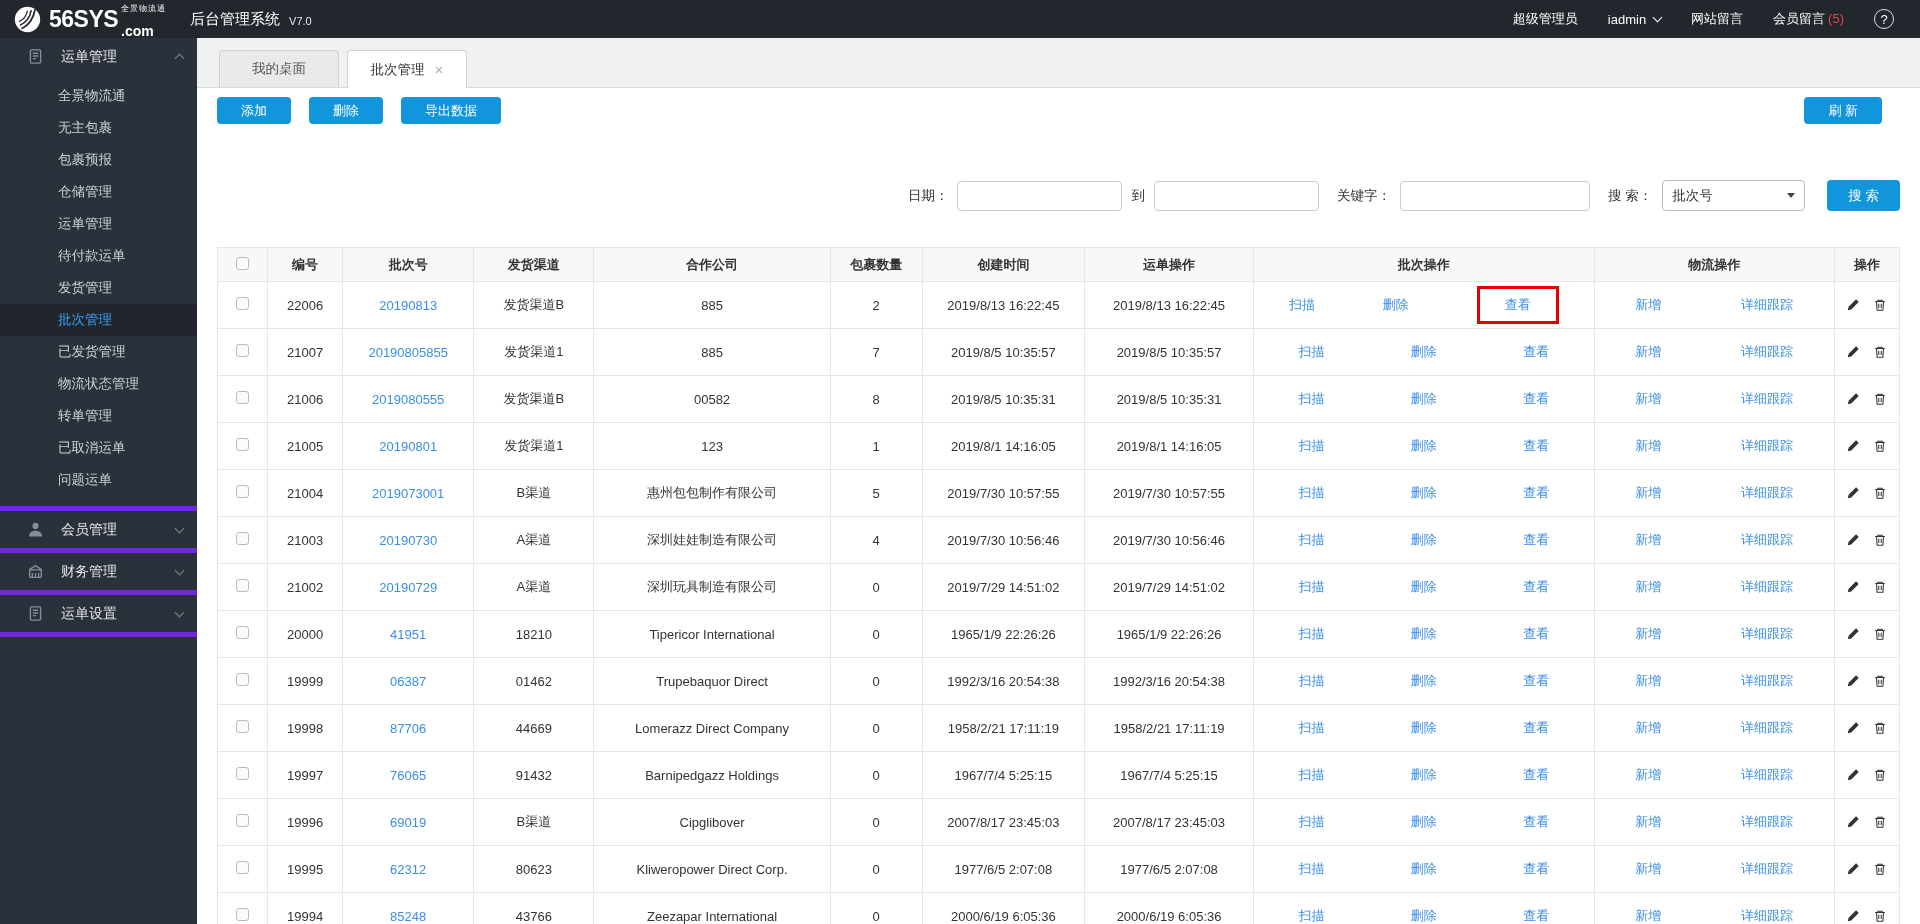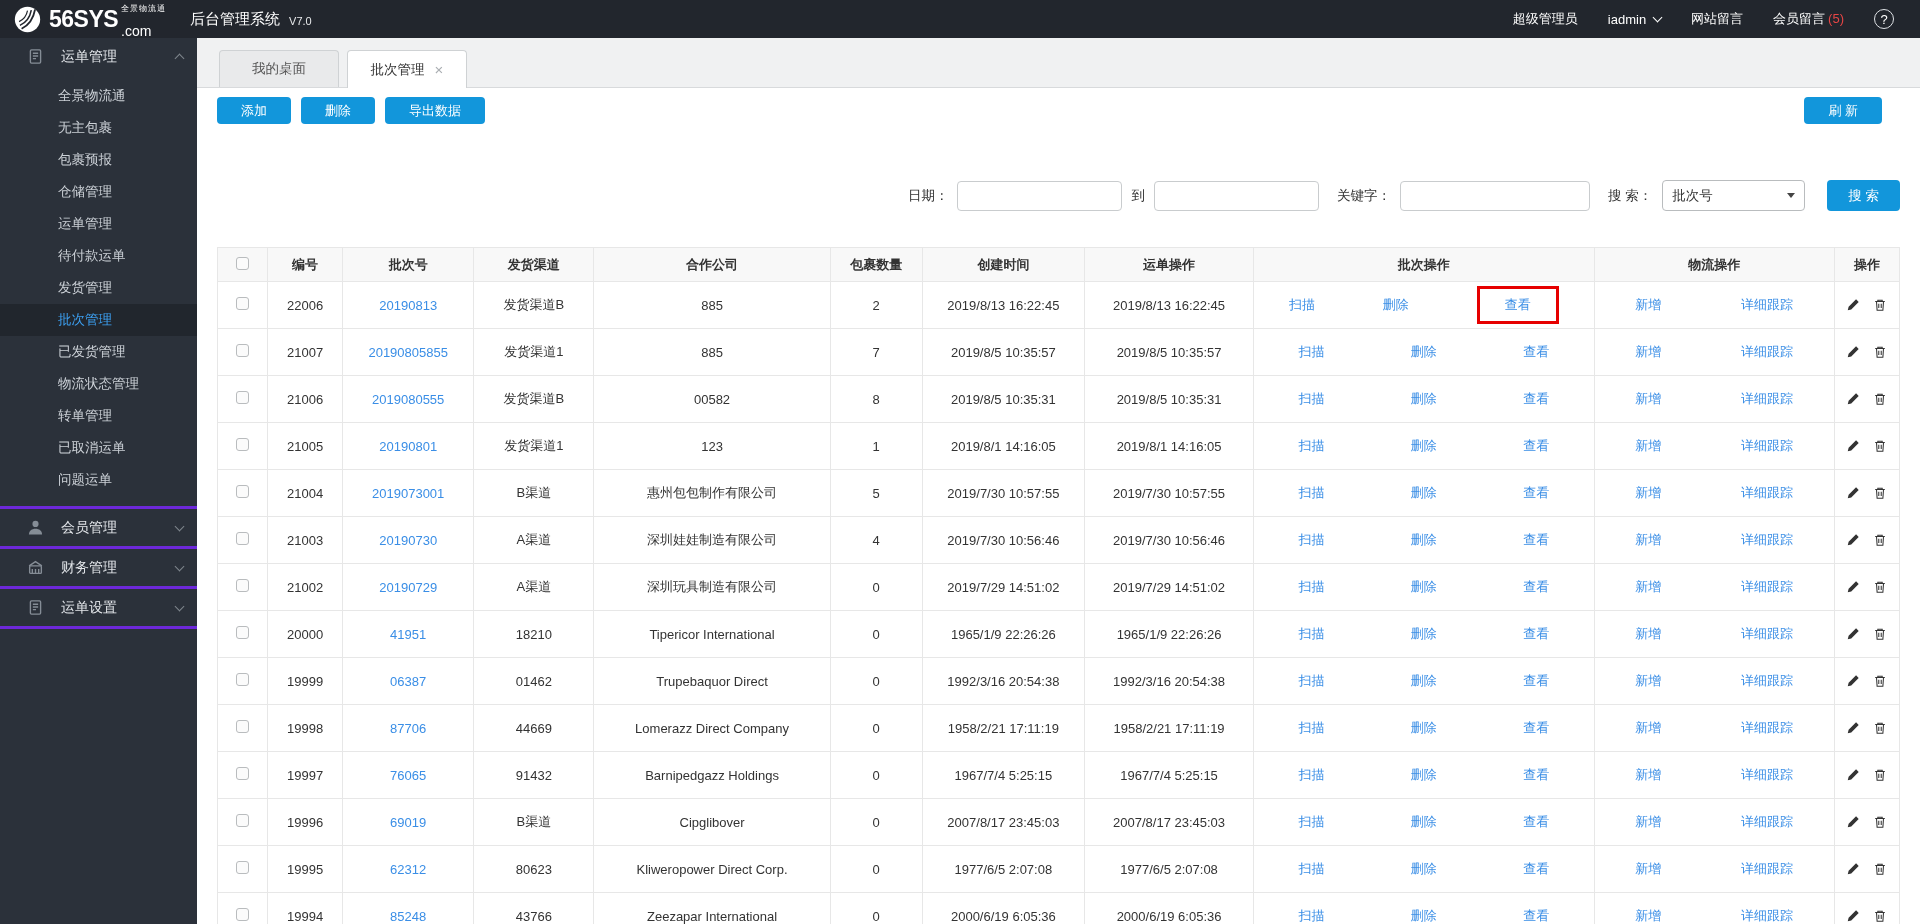--- a/index.html
+++ b/index.html
@@ -11,39 +11,39 @@
   }
   .app { width:1920px; height:924px; display:flex; flex-direction:column; }
 
   
   .topbar { height:38px; flex:0 0 38px; background:#22262d; color:#fff;
     display:flex; align-items:center; padding:0 26px 0 14px; }
   .logo-mark { width:27px; height:27px; margin-right:8px; flex:0 0 auto; }
   .brand-big { font-size:23px; font-weight:bold; letter-spacing:-0.5px; }
   .brand-stack { display:flex; flex-direction:column; margin:4px 10px 0 3px; line-height:1; }
   .brand-cn { font-size:8px; color:#fff; letter-spacing:1px; }
-  .brand-com { font-size:14px; font-weight:normal; margin-top:11px; }
+  .brand-com { font-size:14px; font-weight:bold; margin-top:11px; }
   .app-title { font-size:15px; margin-left:14px; }
   .version { font-size:11px; margin-left:9px; margin-top:3px; color:#e8eaec; }
   .top-right { margin-left:auto; display:flex; align-items:center; gap:30px; font-size:13px; }
   .user-dd { display:flex; align-items:center; gap:8px; cursor:pointer; }
   .count-red { color:#e64545; margin-left:3px; }
   .help-circle { width:20px; height:20px; border:1.5px solid #dfe2e6; border-radius:50%;
     display:flex; align-items:center; justify-content:center; font-size:13px; cursor:pointer; }
   .chev { display:inline-block; width:7px; height:7px;
     border-right:1.6px solid currentColor; border-bottom:1.6px solid currentColor;
     transform:rotate(45deg); margin-top:-3px; }
   .chev.up { transform:rotate(-135deg); margin-top:3px; }
 
   
   .bodyrow { flex:1; display:flex; min-height:0; }
 
   
   .sidebar { width:197px; flex:0 0 197px; background:#2b313a; overflow:hidden; }
-  .nav-group { border-bottom:3px solid #6d28d9; }
+  .nav-group { border-bottom:5px solid #6d28d9; }
   .nav-group-header { height:37px; display:flex; align-items:center;
     padding:0 14px 0 27px; font-size:14px; color:#e3e6ea; cursor:pointer; }
   .gicon { width:17px; height:17px; margin-right:17px; color:#858d96; flex:0 0 auto; }
   .gicon svg { width:100%; height:100%; display:block; }
   .nav-chev { margin-left:auto; color:#7f868d; }
   .nav-sub { list-style:none; margin:0; padding:5px 0 10px; }
   .nav-sub li { height:32px; line-height:32px; padding-left:58px; font-size:13.5px;
     color:#ccd1d7; cursor:pointer; }
   .nav-sub li.active { color:#3c9ff0; background:#21262d; }
 
@@ -55,21 +55,21 @@
     gap:10px; background:#e9eaeb; border:1px solid #cfd2d4; border-bottom:none;
     border-radius:4px 4px 0 0; font-size:13.5px; color:#555; padding:0 20px; cursor:pointer; }
   .tab.active { background:#fff; color:#333; height:38px; margin-bottom:-1px; }
   .tab-close { color:#a9adb1; font-size:15px; line-height:1; }
 
   .content { flex:1; background:#fff; padding:9px 20px 0; overflow:hidden; }
 
   
   .toolbar { display:flex; align-items:center; }
   .btn { background:#1296db; color:#fff; border:none; border-radius:4px; height:27px;
-    padding:0 24px; font-size:13px; cursor:pointer; margin-right:10px;
+    padding:0 24px; font-size:13px; cursor:pointer; margin-right:18px;
     font-family:inherit; }
   .btn.refresh { margin-right:18px; margin-left:auto; }
 
   
   .searchbar { margin-top:56px; display:flex; align-items:center; font-size:13.5px; color:#333;justify-content:flex-end; }
   .inp { height:30px; width:165px; border:1px solid #c9ccce; border-radius:4px;
     margin:0 9px; padding:0 8px; font-size:13px; font-family:inherit; }
   .inp.kw { width:190px; }
   .sel { width:143px; height:31px; border:1px solid #b9bcbe; border-radius:4px;
     display:flex; align-items:center; justify-content:space-between;

